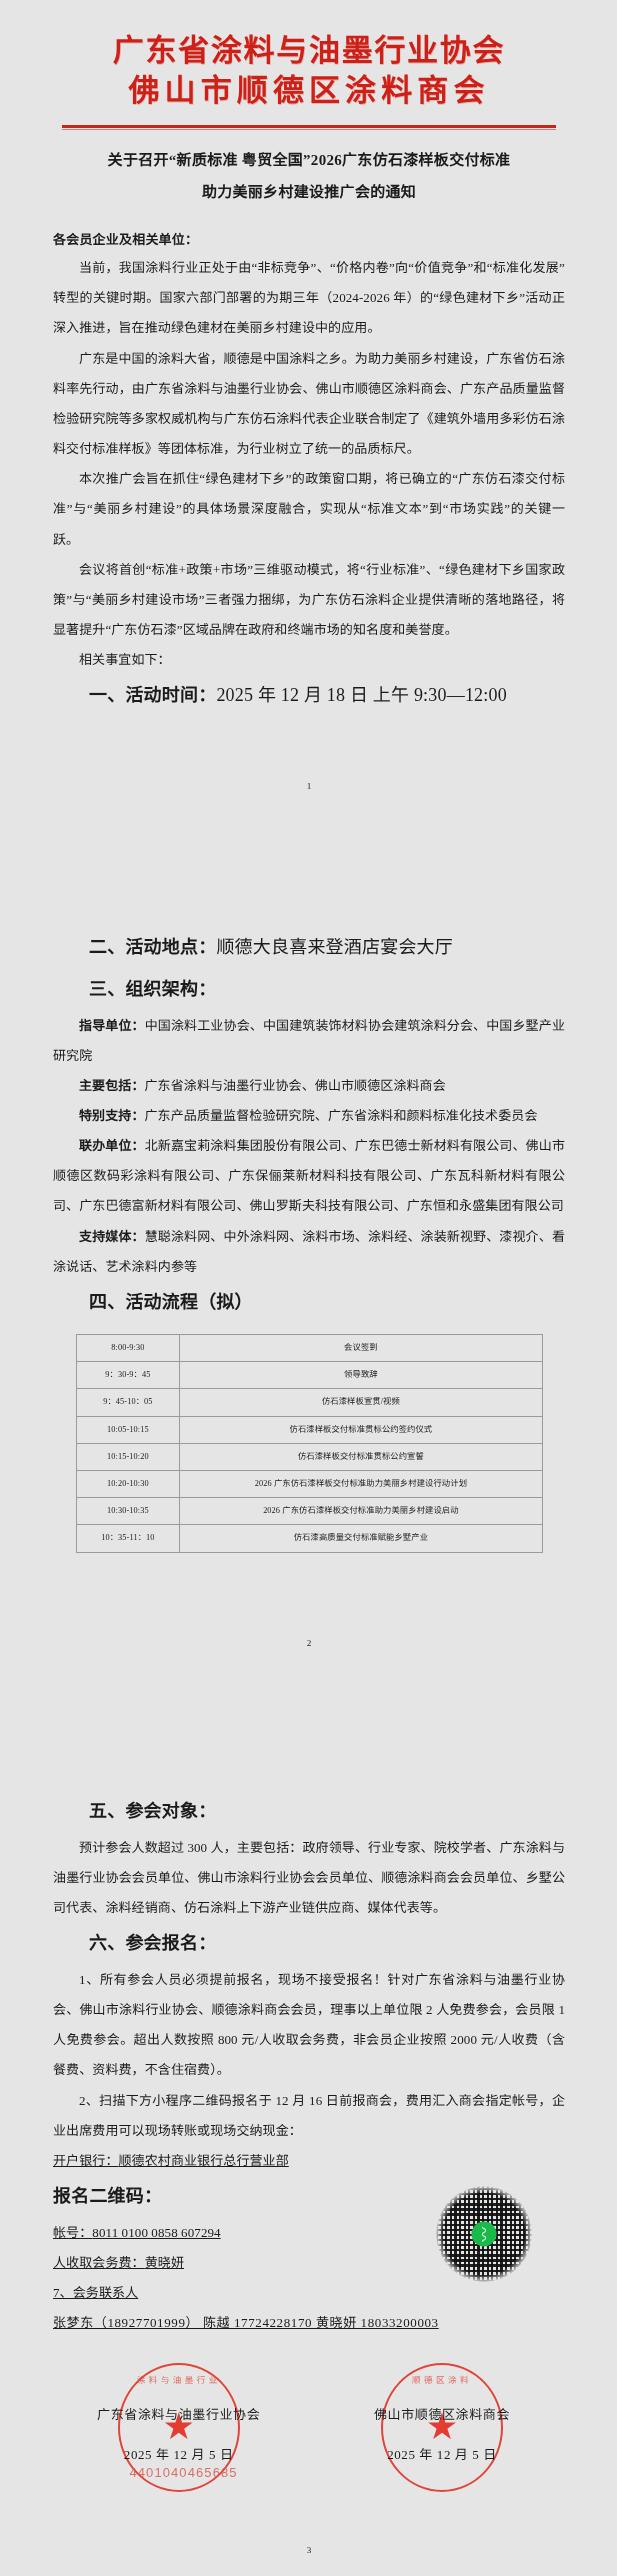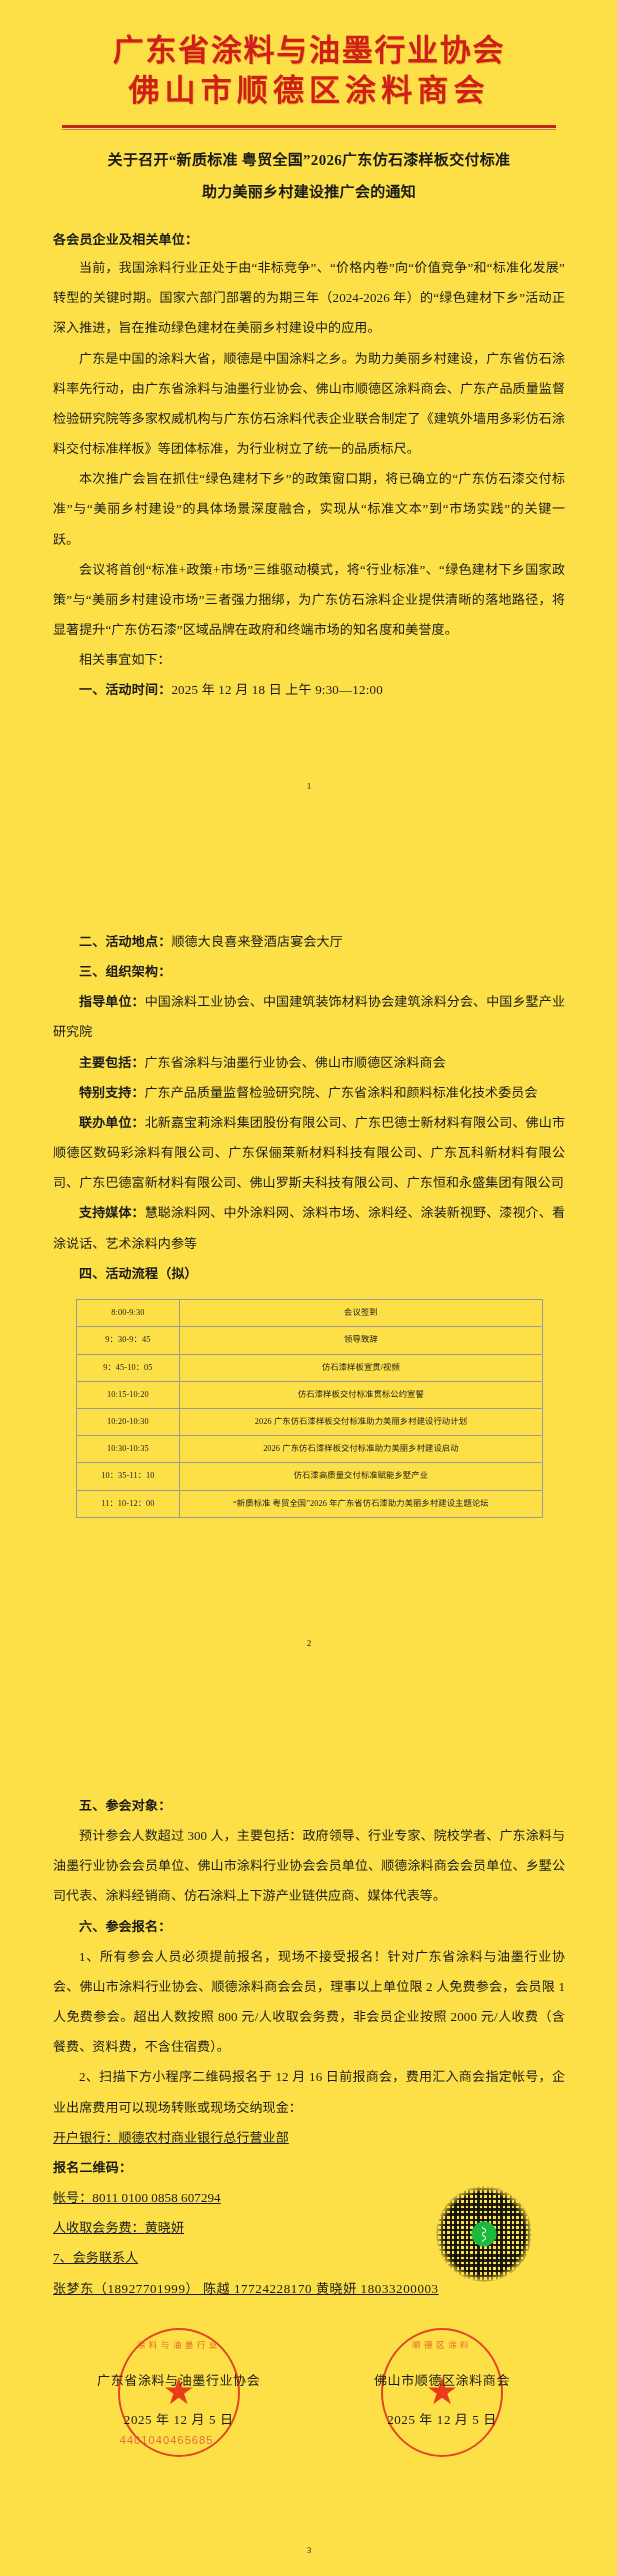--- a/index.html
+++ b/index.html
@@ -17,21 +17,21 @@
   .doc {
     width: 618px;
     margin: 0 auto;
     position: relative;
   }
   .page {
     width: 618px;
     position: relative;
     box-sizing: border-box;
     padding: 0 53px;
-    background: #fde047;
+    background: #e5e5e5;
   }
   .page-1 { height: 824px; padding-top: 0; }
   .page-2 { height: 910px; }
   .page-3 { height: 842px; }
 
   
   .letterhead {
     padding-top: 31px;
     text-align: center;
   }
@@ -83,21 +83,21 @@
     font-size: 13px;
     line-height: 2.32;
     text-indent: 2em;
     margin: 0;
     text-align: justify;
     text-justify: inter-ideograph;
     letter-spacing: 0.1px;
   }
   p.para.flush { text-indent: 0; text-decoration: underline; }
   .sec-head {
-    font-size: 13px;
+    font-size: 18px;
     line-height: 2.32;
     margin: 0;
     text-indent: 2em;
     font-weight: bold;
     letter-spacing: 0.2px;
   }
   .sec-head .plain { font-weight: normal; }
   .lead-label { font-weight: bold; }
 
   
@@ -223,23 +223,23 @@
     text-align: center;
     color: #e02a1c;
     font-size: 8.6px;
     letter-spacing: 3.4px;
     opacity: .8;
   }
   .seal .seal-num {
     position: absolute;
     left: 0; right: 0;
     bottom: 9.2px;
-    text-align: left;
+    text-align: right;
     color: #d4443a;
-    font-size: 11px;
+    font-size: 13px;
     letter-spacing: 1.1px;
     opacity: .85;
     font-family: "Liberation Sans", sans-serif;
   }
 </style>
 </head>
 <body>
 
 <div class="doc">
 
@@ -301,38 +301,38 @@
             </tr>
           <tr>
               <td class="time">9：30-9：45</td>
               <td>领导致辞</td>
             </tr>
           <tr>
               <td class="time">9：45-10：05</td>
               <td>仿石漆样板宣贯/视频</td>
             </tr>
           <tr>
+              <td class="time">10:05-10:15</td>
+              <td>仿石漆样板交付标准贯标公约签约仪式</td>
+            </tr>
+          <tr>
               <td class="time">10:15-10:20</td>
               <td>仿石漆样板交付标准贯标公约宣誓</td>
             </tr>
           <tr>
               <td class="time">10:20-10:30</td>
               <td>2026 广东仿石漆样板交付标准助力美丽乡村建设行动计划</td>
             </tr>
           <tr>
               <td class="time">10:30-10:35</td>
               <td>2026 广东仿石漆样板交付标准助力美丽乡村建设启动</td>
             </tr>
           <tr>
               <td class="time">10：35-11：10</td>
               <td>仿石漆高质量交付标准赋能乡墅产业</td>
-            </tr>
-          <tr>
-              <td class="time">11：10-12：00</td>
-              <td>“新质标准 粤贸全国”2026 年广东省仿石漆助力美丽乡村建设主题论坛</td>
             </tr>
         </tbody>
       </table>
     </div>
 
     <div class="page-no" style="bottom: 86px;">2</div>
   </section>
 
   <section class="page page-3">
     <div style="height:57px"></div>

